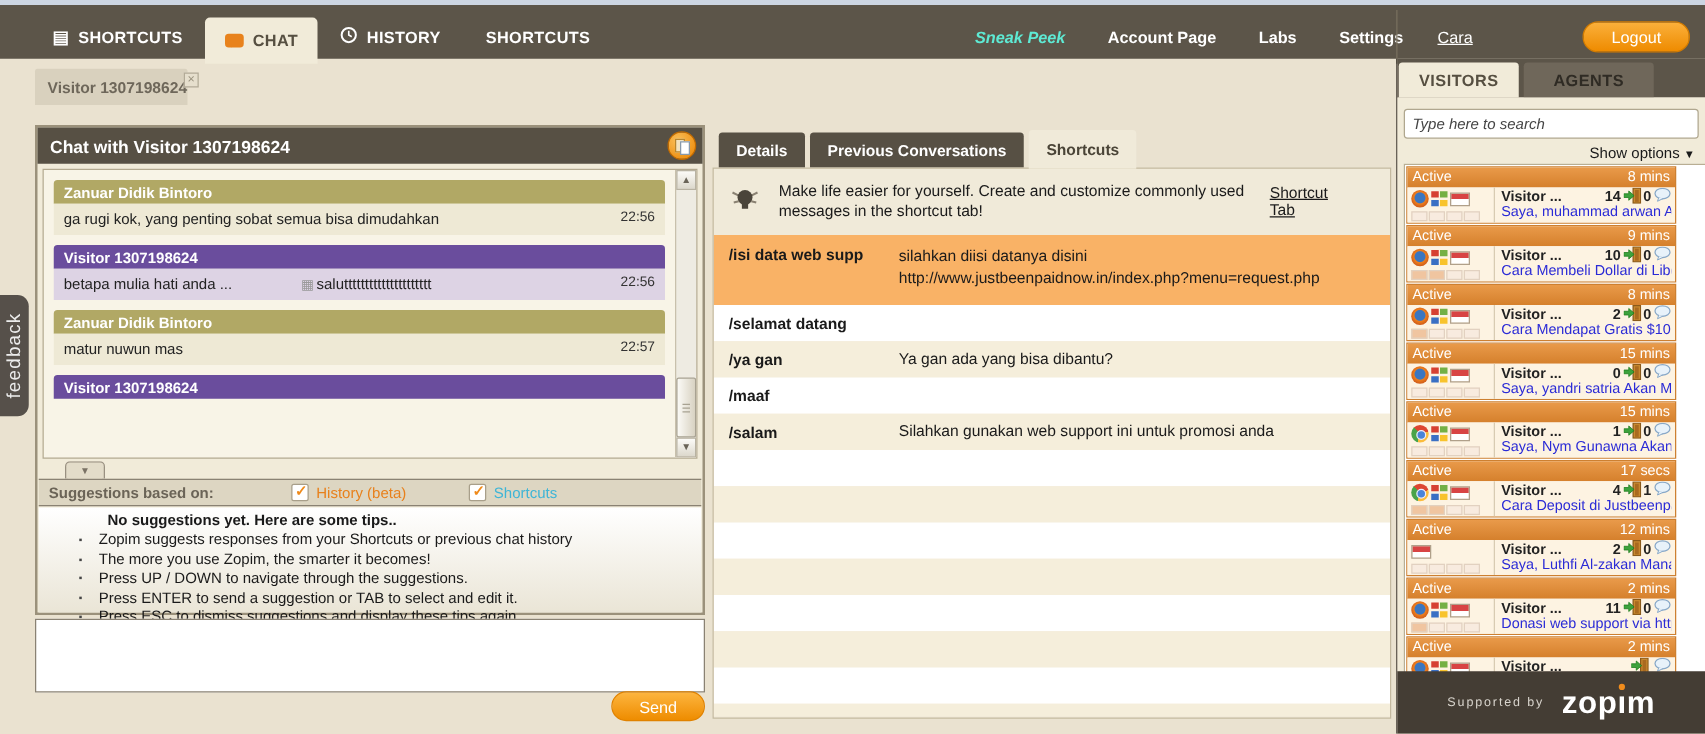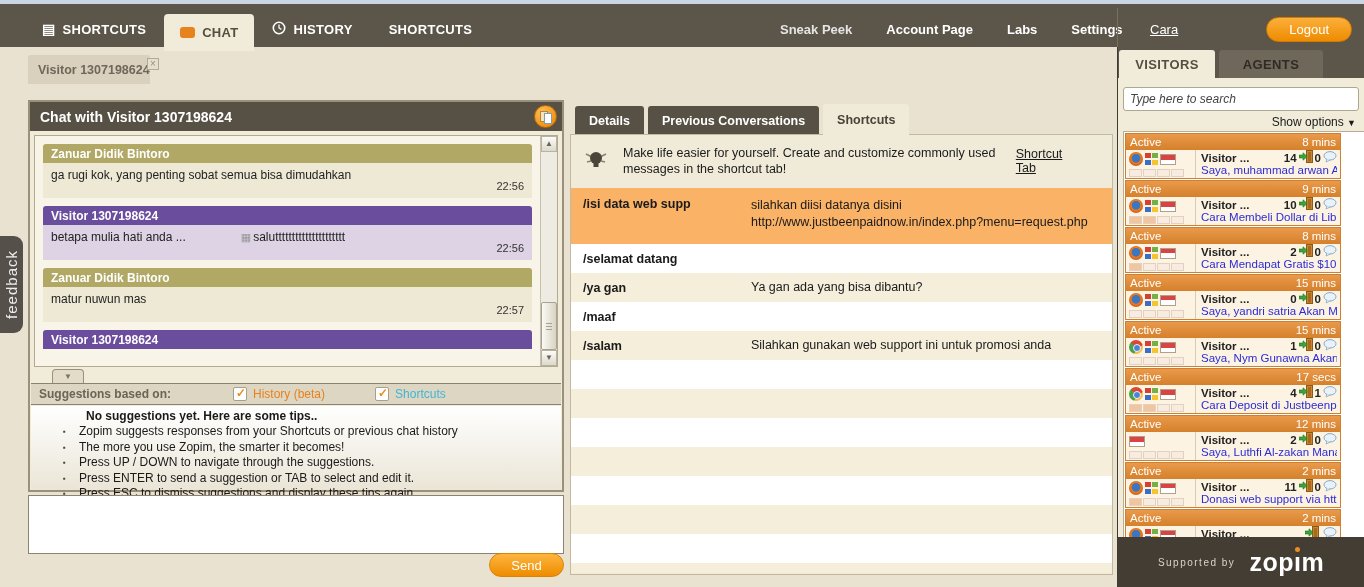--- a/index.html
+++ b/index.html
@@ -17,21 +17,21 @@
               letter-spacing:.3px; padding:0 18px; height:43px; cursor:default; }
   .nav-item.active { background:#f1ebd9; color:#564f41; height:37px; border-radius:4px 4px 0 0; padding:0 16px; }
   .ov-icon { font-size:14px; line-height:13px; color:#fff; }
   .chat-bubble-icon { width:15px; height:11px; background:#e8821c; border-radius:3px; position:relative; display:inline-block; }
   .chat-bubble-icon::after { content:""; position:absolute; left:3px; bottom:-4px; border:4px solid transparent;
               border-top-color:#e8821c; border-left-width:2px; border-right-width:2px; }
 
   
   .nav-mid { position:absolute; left:780px; top:4px; height:43px; display:flex; gap:34px; align-items:center; }
   .nav-link { color:#fff; font-weight:bold; font-size:13px; cursor:pointer; }
-  .nav-link.sneak { color:#e5e5e5; }
+  .nav-link.sneak { color:#5eead4;font-style:italic; }
 
   
   .nav-right { position:absolute; left:1117px; top:4px; width:247px; height:43px; border-left:1px solid #78705f;
                display:flex; align-items:center; justify-content:space-between; padding:0 12px 0 32px; }
   .help-link { color:#fff; font-size:13px; text-decoration:underline; cursor:pointer; }
   .logout-btn { background:linear-gradient(#fbb03b,#ee8b00); border:1px solid #d27b00; border-radius:14px;
                 color:#fff; font-size:13px; padding:4px 22px; font-family:"Liberation Sans",sans-serif; cursor:pointer; }
 
   
   .feedback-tab { position:absolute; left:0; top:236px; width:23px; height:97px; background:#56504a;
@@ -60,21 +60,21 @@
   .msg-name { height:19px; border-radius:3px 3px 0 0; color:#fff; font-weight:bold; font-size:12px;
               display:flex; align-items:center; padding:0 8px; }
   .msg.agent .msg-name { background:#b1a865; }
   .msg.visitor .msg-name { background:#6a4d9d; }
   .msg-body { padding:5px 8px 6px; font-size:12px; color:#222; display:flex; align-items:flex-start; }
   .msg.agent .msg-body { background:#eee9d5; }
   .msg.visitor .msg-body { background:#ddd3e4; }
   .msg-text { flex:1; }
   .msg-gap { display:inline-block; width:55px; }
   .emoticon { display:inline-block; color:#999; font-size:11px; margin-right:2px; }
-  .msg-time { font-size:11px; color:#333; margin-left:8px; white-space:nowrap;margin-top:12px; }
+  .msg-time { font-size:11px; color:#333; margin-left:8px; white-space:nowrap; }
 
   .scrollbar { position:absolute; right:0; top:0; bottom:0; width:17px; background:#eeebe2; border-left:1px solid #c8c0ac; }
   .sb-btn { position:absolute; left:0; right:0; height:16px; background:linear-gradient(#fcfbf8,#dcd8cc);
             border:1px solid #b8b2a2; font-size:8px; color:#6a6458; text-align:center; line-height:14px; cursor:pointer; }
   .sb-up { top:0; } .sb-down { bottom:0; }
   .sb-thumb { position:absolute; left:0; right:0; background:linear-gradient(90deg,#fbfaf6,#d8d2c2);
               border:1px solid #a8a292; border-radius:2px; cursor:pointer; }
   .sb-thumb::after { content:""; position:absolute; left:4px; right:4px; top:50%; height:1px; background:#a8a292;
               box-shadow:0 3px 0 #a8a292, 0 -3px 0 #a8a292; }
   .msgs-thumb { top:166px; height:48px; }
@@ -112,21 +112,21 @@
              display:flex; align-items:center; border-radius:3px 3px 0 0; cursor:pointer; }
   .mid-tab.active { background:#f0ead9; color:#4a4437; height:31px; position:relative; z-index:2; }
 
   .mid-panel { position:absolute; left:570px; top:134px; width:543px; height:441px; background:#f0ead9;
                border:1px solid #c4b99f; }
   .mid-tip { height:52px; display:flex; align-items:center; padding:0 12px; gap:14px; }
   .mid-tip-text { width:400px; font-size:12.5px; color:#1a1a1a; line-height:16px; }
   .mid-tip-link { font-size:12.5px; color:#1a1a1a; text-decoration:underline; margin:0 18px 0 auto; cursor:pointer; }
 
   .shortcut-table { position:absolute; left:0; top:53px; width:541px; height:385px; overflow:hidden; }
-  .s-row { display:flex; min-height:29px; align-items:center; cursor:pointer;gap:32px; }
+  .s-row { display:flex; min-height:29px; align-items:center; cursor:pointer; }
   .s-row.white { background:#ffffff; }
   .s-row.cream { background:#f5eedb; }
   .s-row.hl { background:#f9b266; min-height:56px; align-items:flex-start; padding-top:9px; }
   .s-key { width:148px; padding-left:12px; font-weight:bold; font-size:12.5px; color:#1a1a1a; flex-shrink:0; }
   .s-val { font-size:12.5px; color:#1a1a1a; line-height:17px; }
 
   
   .sidebar-col { position:absolute; left:1117px; top:47px; width:247px; height:540px; border-left:1px solid #3f3931; }
   .sidebar-tabstrip { position:absolute; left:0; top:0; width:246px; height:31px; background:#5c5549; }
   .side-tab { position:absolute; top:3px; height:28px; font-weight:bold; font-size:13px; letter-spacing:.4px;

